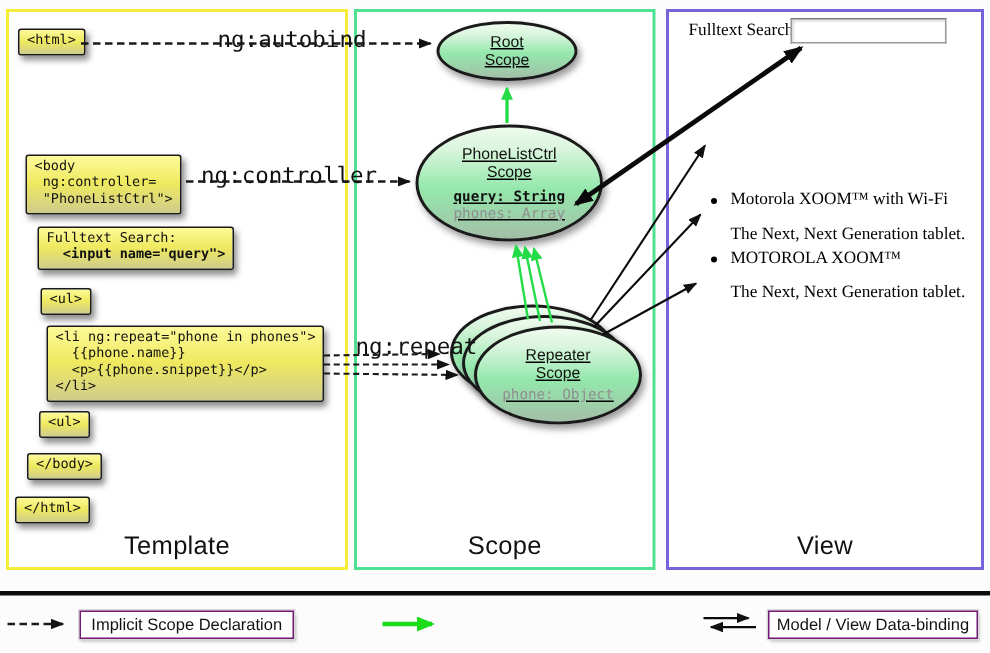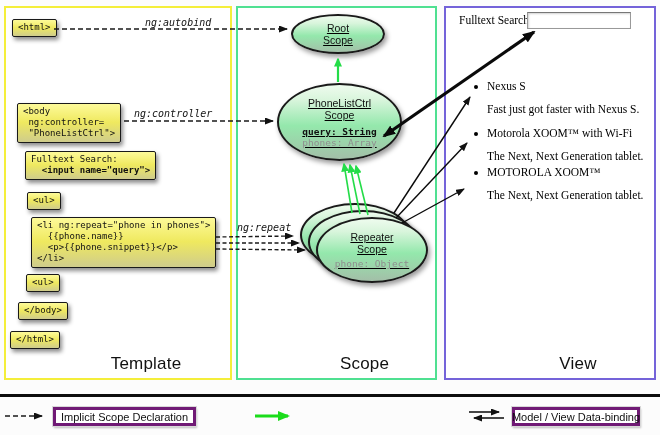--- a/index.html
+++ b/index.html
@@ -3,55 +3,55 @@
 <meta charset="utf-8">
 <style>
   html,body{margin:0;padding:0;background:#fff;}
   .stage{position:relative;width:660px;height:435px;background:#fcfcfc;overflow:hidden;
          font-family:"Liberation Sans",sans-serif;}
   .panel{position:absolute;top:6px;height:374px;border:2px solid;background:#fff;box-sizing:border-box;}
   .panel-template{left:4px;width:228px;border-color:#f4ee3a;}
   .panel-model{left:236px;width:201px;border-color:#4fe091;}
   .panel-view{left:444px;width:212px;border-color:#7463d9;}
   .panel-title{position:absolute;bottom:4px;left:0;width:100%;text-align:center;
-               font-size:17px;color:#111;letter-spacing:.2px;margin-left:28px;}
+               font-size:17px;color:#111;letter-spacing:.2px;}
   .codebox{position:absolute;background:linear-gradient(180deg,#fdfa9a 0%,#efe95f 48%,#cfcc8c 100%);
            border:1.5px solid #1a1a1a;border-radius:2px;box-shadow:2px 3px 4px rgba(0,0,0,.45);
            padding:2px 5px 3px 5px;font-family:"DejaVu Sans Mono",monospace;font-size:9px;
            line-height:11px;color:#111;white-space:pre;z-index:3;}
   .codebox .bold{font-weight:bold;}
-  .ng-label{position:absolute;font-family:"DejaVu Sans Mono",monospace;font-size:10px;
-            color:#111;z-index:4;font-style:italic;}
+  .ng-label{position:absolute;font-family:"DejaVu Sans Mono",monospace;font-size:15px;
+            color:#111;z-index:4;}
   .ellipse{position:absolute;border:2px solid #1a1a1a;border-radius:50%;box-sizing:border-box;
            background:linear-gradient(180deg,#eefbee 0%,#d9f5dc 20%,#94e8ac 55%,#a3bfa8 100%);
            box-shadow:2px 3px 5px rgba(0,0,0,.4);display:flex;flex-direction:column;
            align-items:center;justify-content:center;z-index:2;text-decoration:underline;}
   .ellipse .etitle{font-size:10.5px;line-height:12px;text-align:center;color:#111;white-space:pre-line;}
   .ellipse .evar{font-family:"DejaVu Sans Mono",monospace;font-size:9.5px;line-height:11px;}
   .evar.bold{font-weight:bold;color:#111;}
   .evar.gray{color:#8f8f8f;}
   .arrows{position:absolute;left:0;top:0;width:660px;height:435px;z-index:6;pointer-events:none;}
   .view-search-label{position:absolute;left:459px;top:14px;font-family:"Liberation Serif",serif;
                      font-size:11.5px;color:#000;}
   .view-search-input{position:absolute;left:527px;top:12px;width:96px;height:15px;
                      border:1px solid #999;border-top-color:#777;background:#fff;
                      box-shadow:inset 1px 1px 2px rgba(0,0,0,.18);font-size:11px;padding:0 3px;z-index:7;}
   .phone{position:absolute;left:470px;width:180px;font-family:"Liberation Serif",serif;
          font-size:11.5px;line-height:13px;color:#000;}
   .phone .bullet{position:absolute;left:4px;top:5px;width:4px;height:4px;border-radius:50%;background:#000;}
   .phone .pname{margin-left:17px;}
   .phone .psnippet{margin-left:17px;margin-top:10px;}
   .separator{position:absolute;left:0;top:394px;width:660px;height:3px;background:#0d0d0d;}
-  .legend-box{position:absolute;top:407px;height:19px;background:#fff;border:3px solid #701a75;
+  .legend-box{position:absolute;top:407px;height:19px;background:#fff;border:1px solid #701a75;
               box-shadow:0 0 0 1px #d8d8d8,1px 2px 2px rgba(0,0,0,.25);display:flex;
               align-items:center;justify-content:center;font-size:11px;color:#111;
               white-space:nowrap;box-sizing:border-box;}
   .lb1{left:53px;width:143px;}
   .lb2{left:302px;width:108px;}
-  .lb3{left:512px;width:128px;}
+  .lb3{left:512px;width:140px;}
 </style>
 </head>
 <body>
 
 <div class="stage">
 
   <div class="panel panel-template">
     <div class="panel-title">Template</div>
   </div>
   <div class="panel panel-model">
@@ -96,25 +96,20 @@
   <div class="ellipse" style="left:308px;top:210px;width:110px;height:64px;"></div>
   <div class="ellipse" style="left:316px;top:217px;width:112px;height:66px;">
     <div class="etitle">Repeater
 Scope</div>
     <div class="evar gray" style="margin-top:3px;">phone: Object</div>
   </div>
 
   <div class="view-search-label">Fulltext Search:</div>
   <input class="view-search-input" type="text" value="" style="">
 
-  <div class="phone" style="top:80px;">
-    <div class="bullet"></div>
-    <div class="pname">Nexus S</div>
-    <div class="psnippet">Fast just got faster with Nexus S.</div>
-  </div>
   <div class="phone" style="top:127px;">
     <div class="bullet"></div>
     <div class="pname">Motorola XOOM™  with Wi-Fi</div>
     <div class="psnippet">The Next, Next Generation tablet.</div>
   </div>
   <div class="phone" style="top:166px;">
     <div class="bullet"></div>
     <div class="pname">MOTOROLA XOOM™</div>
     <div class="psnippet">The Next, Next Generation tablet.</div>
   </div>

